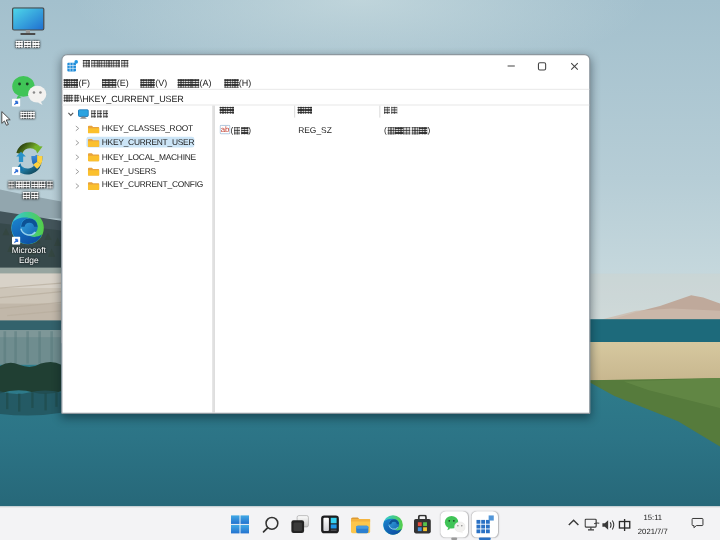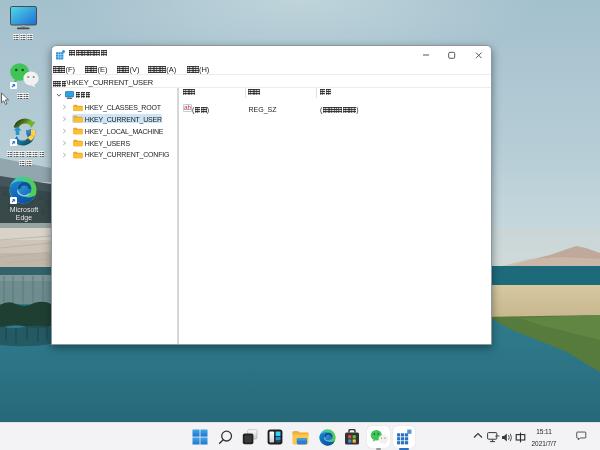--- a/index.html
+++ b/index.html
@@ -6,21 +6,21 @@
 html,body{width:600px;height:450px;overflow:hidden;font-family:"Liberation Sans",sans-serif}
 #stage{position:absolute;left:0;top:0;width:600px;height:450px;overflow:hidden}
 .abs{position:absolute}
 
 .cj{display:inline-block;vertical-align:top;filter:blur(.28px);
 background-image:repeating-linear-gradient(to bottom,rgba(40,40,40,.9) 0 1.1px,rgba(90,90,90,.25) 1.1px 2.1px),
 repeating-linear-gradient(to right,rgba(40,40,40,.55) 0 1px,transparent 1px 2.3px);}
 .cjw{background-image:repeating-linear-gradient(to bottom,rgba(255,255,255,.92) 0 1px,rgba(150,150,150,.3) 1px 2.1px),
 repeating-linear-gradient(to right,rgba(255,255,255,.7) 0 1px,transparent 1px 2.4px),
 linear-gradient(rgba(60,60,60,.5),rgba(60,60,60,.5));}
-.row{display:flex;align-items:flex-end}
+.row{display:flex;align-items:center}
 
 #win{position:absolute;left:51px;top:45px;width:441px;height:300px;background:#fff;
 border:1px solid #8d979e;border-radius:5px 5px 1px 1px;box-shadow:0 3px 8px rgba(0,15,25,.45);}
 #titlebar{position:absolute;left:0;top:0;width:100%;height:16px}
 #menubar{position:absolute;left:0;top:16px;width:100%;height:13px;border-bottom:1px solid #ececec}
 #addrbar{position:absolute;left:0;top:29px;width:100%;height:13px;border-bottom:1px solid #ececec}
 #content{position:absolute;left:0;top:42px;width:100%;bottom:0}
 #treepane{position:absolute;left:0;top:0;width:128px;height:100%}
 #splitter{position:absolute;left:124.7px;top:0;width:2.8px;height:100%;border-left:1px solid #d6d6d6;border-right:1px solid #d6d6d6}
 #rightpane{position:absolute;left:128.4px;top:0;right:0;height:100%}

